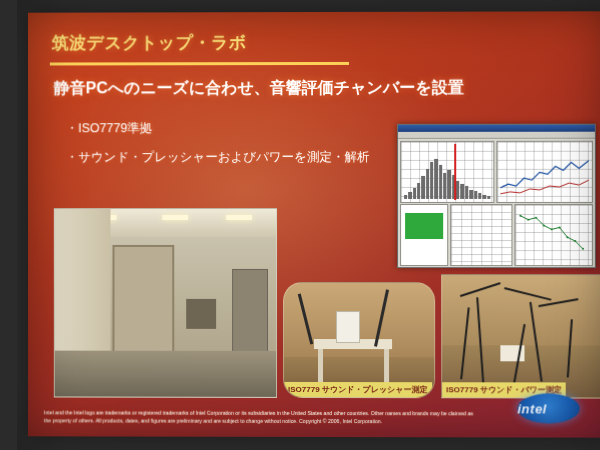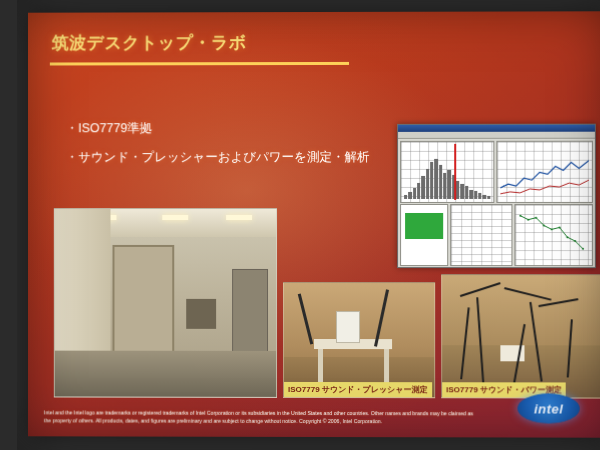--- a/index.html
+++ b/index.html
@@ -74,21 +74,21 @@
   .redline{position:absolute;top:2px;bottom:2px;width:2px;background:#d21f1f;left:58%;}
   .curve{position:absolute;inset:3px;}
   .greenblk{position:absolute;left:4px;top:8px;width:38px;height:26px;background:#2fa83c;}
 
   
   .ph{position:absolute;border:1px solid rgba(255,255,255,.25);overflow:hidden;}
 
   .ph-chamber{left:26px;top:196px;width:222px;height:188px;
     background:linear-gradient(180deg,#cfc9b4 0%,#bdb49c 45%,#a89d84 100%);}
   .ph-sound{left:256px;top:270px;width:150px;height:114px;
-    background:linear-gradient(180deg,#caa877 0%,#b08d5e 55%,#8e6f45 100%);}
+    background:linear-gradient(180deg,#caa877 0%,#b08d5e 55%,#8e6f45 100%);border-radius:19px;}
   .ph-power{left:414px;top:262px;width:152px;height:122px;
     background:linear-gradient(180deg,#c9a977 0%,#a98a5c 60%,#7e6440 100%);padding-left:17px;}
 
   .cap{
     position:absolute;bottom:0;left:0;
     background:#e8d96a;color:#7a2414;font-size:8px;font-weight:bold;
     padding:2px 4px;white-space:nowrap;
   }
   .cap.big{font-size:10px;color:#6d1f10;}
 
@@ -118,41 +118,42 @@
   
   .legal{
     position:absolute;left:16px;bottom:12px;width:430px;
     color:#fff;font-size:5.2px;line-height:1.55;
     text-shadow:0 0 3px rgba(255,120,40,.7);
   }
   .intel-logo{
     position:absolute;right:26px;bottom:14px;width:62px;height:30px;
     border-radius:50%/50%;
     background:radial-gradient(circle at 50% 45%, #2f7fd0 0%, #1a5fb4 60%, #124a93 100%);
-    display:flex;align-items:center;justify-content:center;
+    display:flex;align-items:center;
     box-shadow:0 0 8px rgba(90,160,255,.6);
   }
   .intel-logo span{color:#eaf3ff;font-size:13px;font-style:italic;font-weight:bold;letter-spacing:.5px;}
 
   .vignette{
     position:absolute;inset:0;pointer-events:none;
     box-shadow:inset 0 0 60px rgba(0,0,0,.55);
   }
 </style>
 </head>
 <body>
 
 <div class="photo">
   <div class="slide">
 
     <div class="glow"></div>
 
     <div class="title-bar"></div>
     <div class="title">筑波デスクトップ・ラボ</div>
 
+    <div class="subtitle">静音PCへのニーズに合わせ、音響評価チャンバーを設置</div>
 
     <div class="bullets">
       <div class="bullet">・ISO7779準拠</div>
       <div class="bullet">・サウンド・プレッシャーおよびパワーを測定・解析</div>
     </div>
 
     <div class="sw-panel">
       <div class="sw-title"></div>
       <div class="sw-menu"></div>
       <div class="sw-body">

